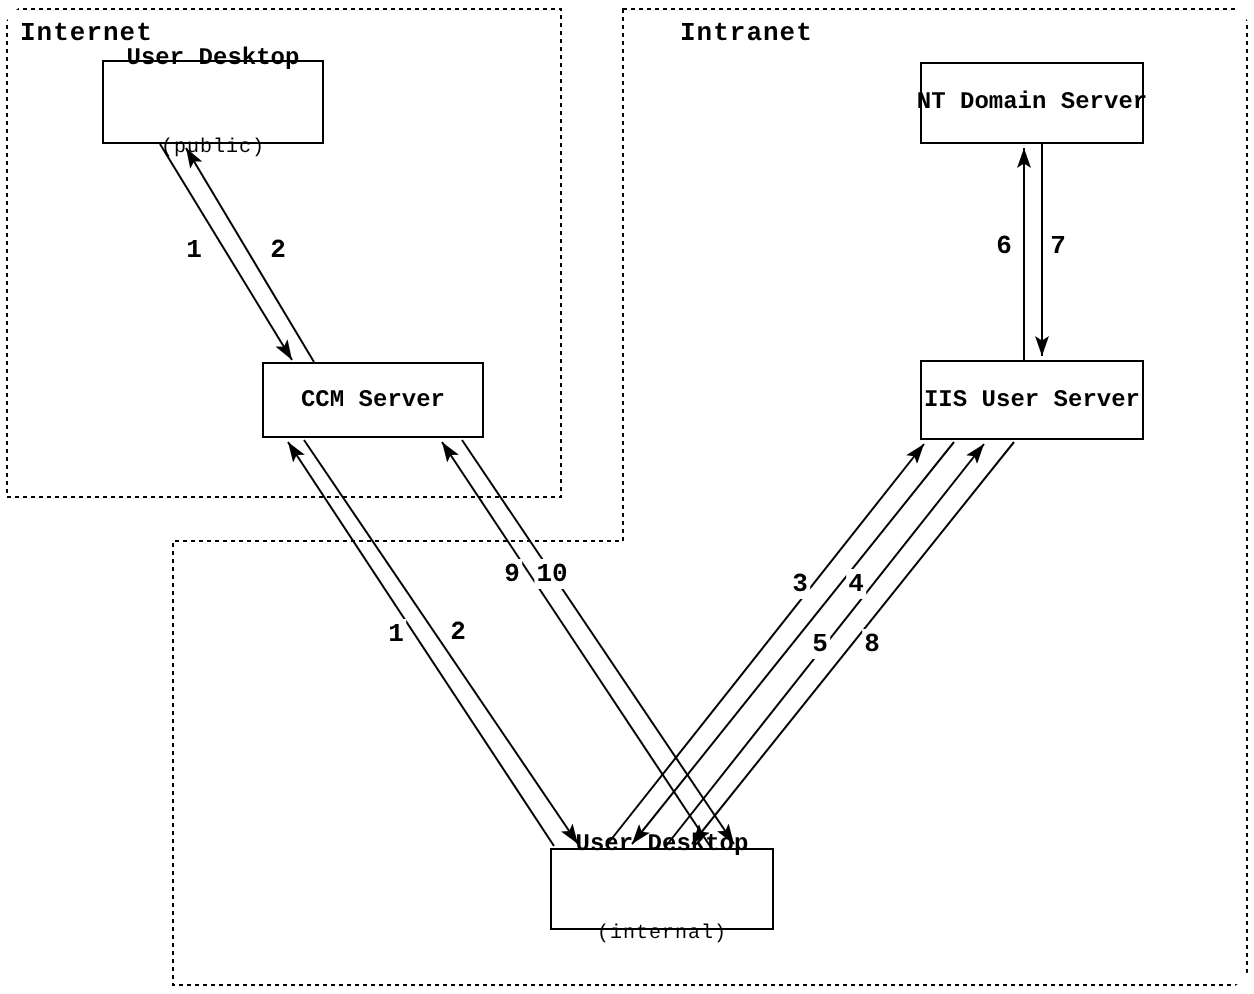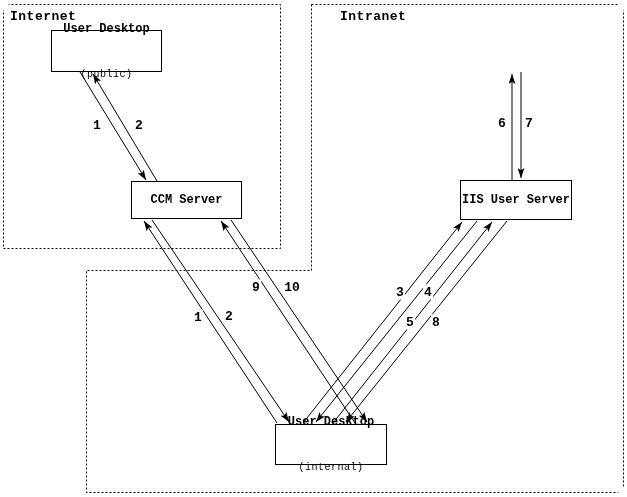--- a/index.html
+++ b/index.html
@@ -106,20 +106,24 @@
     </svg>
 
   <div class="zone-label" id="zone-label-0" style="left: 10px; top: 9px;">Internet</div>
   <div class="zone-label" id="zone-label-1" style="left: 340px; top: 9px;">Intranet</div>
 
   <div class="node" id="node-0" style="left: 51px; top: 30px; width: 111px; height: 42px;">
     <div class="node-title">User Desktop</div>
     <div class="node-subtitle">(public)</div>
   </div>
 
+  <div class="node" id="node-1" style="left: 460px; top: 31px; width: 112px; height: 41px;">
+    <div class="node-title">NT Domain Server</div>
+
+  </div>
 
   <div class="node" id="node-2" style="left: 131px; top: 181px; width: 111px; height: 38px; text-align: right;">
     <div class="node-title">CCM Server</div>
 
   </div>
 
   <div class="node" id="node-3" style="left: 460px; top: 180px; width: 112px; height: 40px;">
     <div class="node-title">IIS User Server</div>
 
   </div>
@@ -127,20 +131,20 @@
   <div class="node" id="node-4" style="left: 275px; top: 424px; width: 112px; height: 41px;">
     <div class="node-title">User Desktop</div>
     <div class="node-subtitle">(internal)</div>
   </div>
 
 <div class="edge-num" style="left: 97px; top: 125px;">1</div>
     <div class="edge-num" style="left: 139px; top: 125px;">2</div>
     <div class="edge-num" style="left: 198px; top: 317px;">1</div>
     <div class="edge-num" style="left: 229px; top: 316px;">2</div>
     <div class="edge-num" style="left: 256px; top: 287px;">9</div>
-    <div class="edge-num" style="left: 292px; top: 287px;">10</div>
+    <div class="edge-num" style="left: 276px; top: 287px;">10</div>
     <div class="edge-num" style="left: 400px; top: 292px;">3</div>
     <div class="edge-num" style="left: 428px; top: 292px;">4</div>
     <div class="edge-num" style="left: 410px; top: 322px;">5</div>
     <div class="edge-num" style="left: 436px; top: 322px;">8</div>
     <div class="edge-num" style="left: 502px; top: 123px;">6</div>
     <div class="edge-num" style="left: 529px; top: 123px;">7</div>
   </div>
 
 </body></html>

